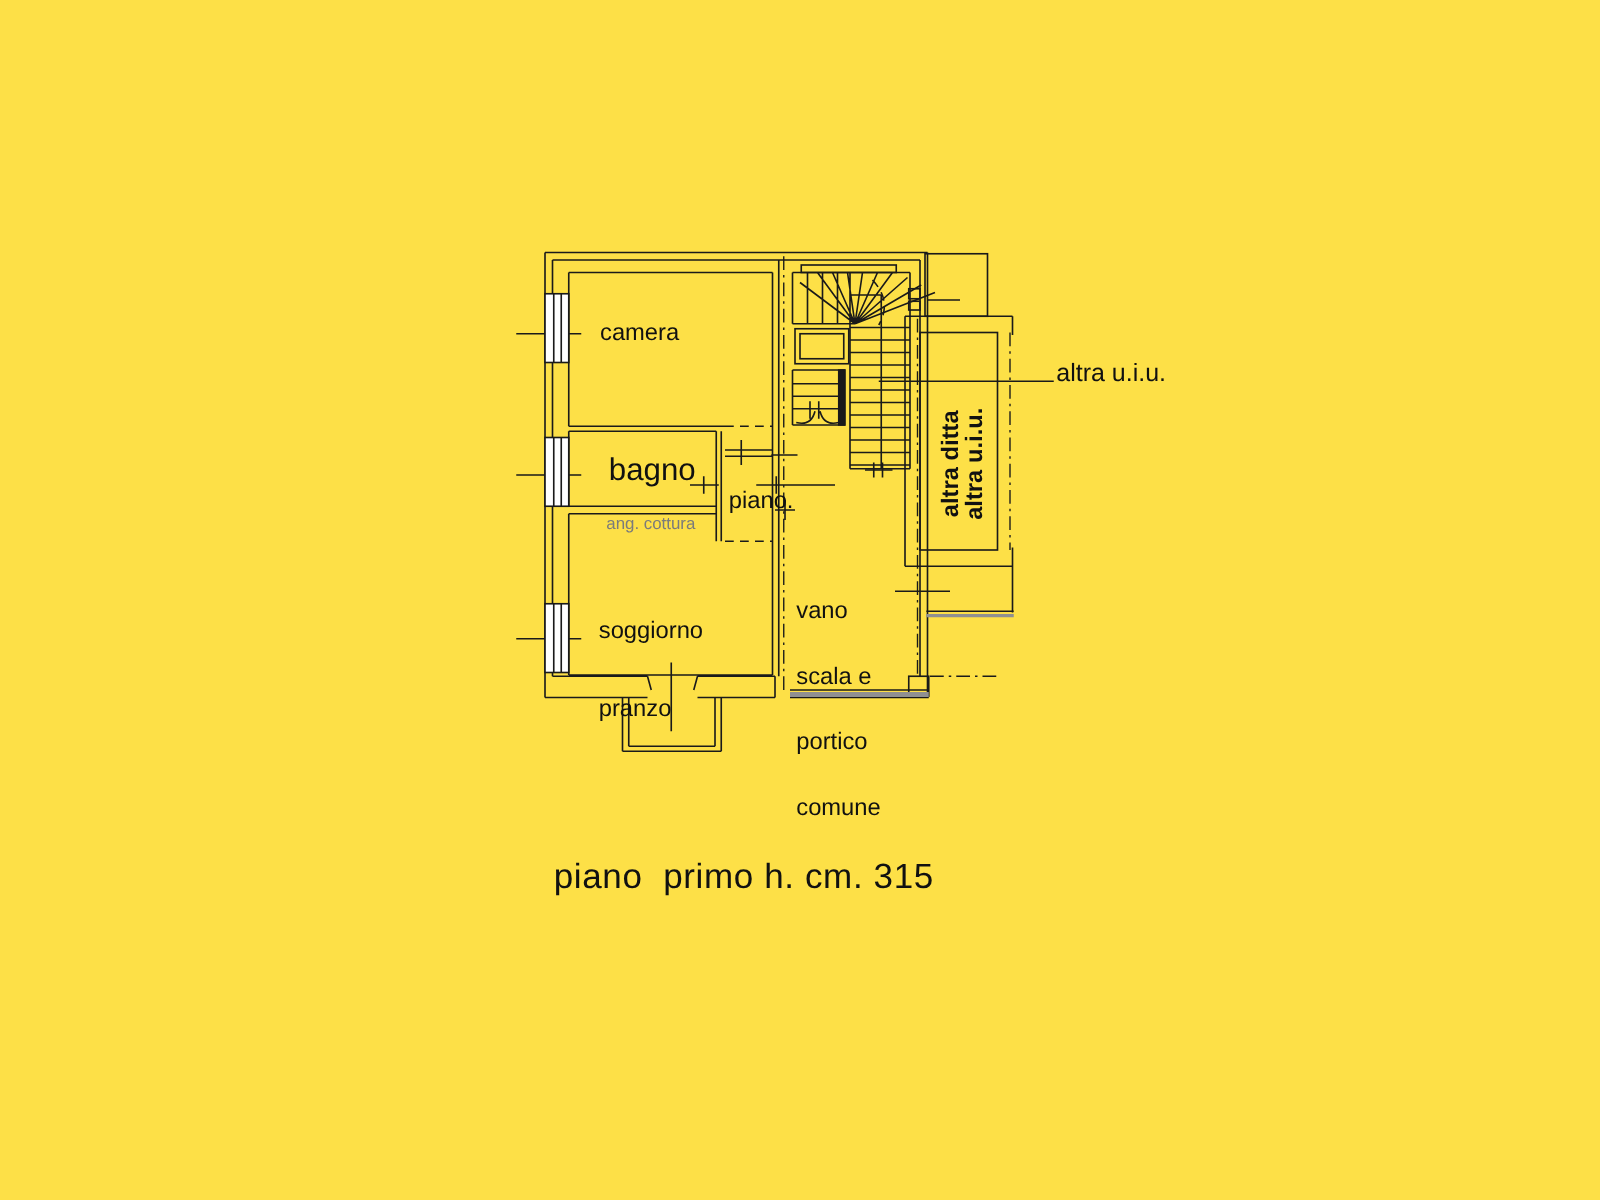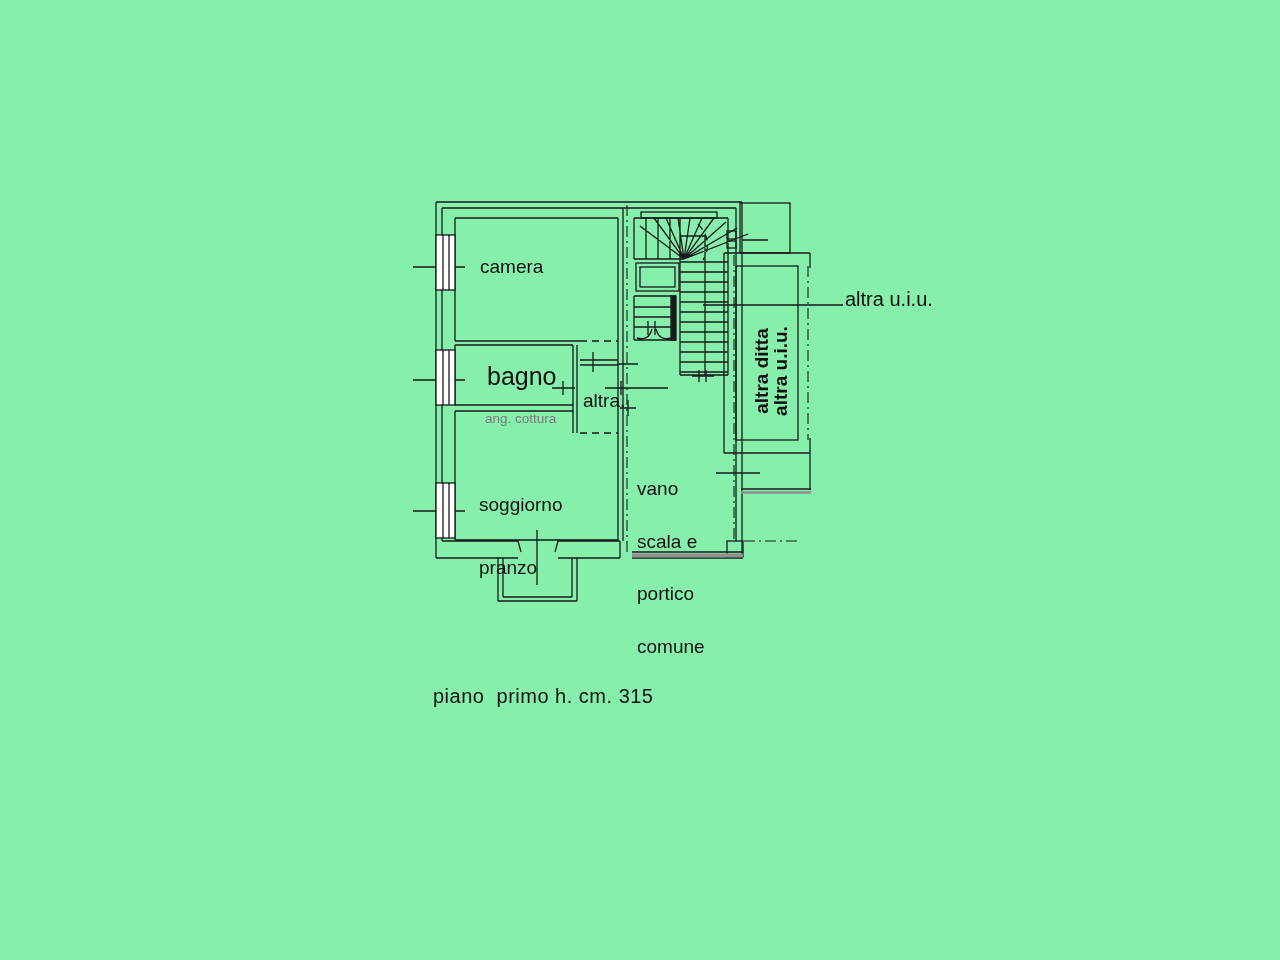--- a/index.html
+++ b/index.html
@@ -1,29 +1,29 @@
 <!DOCTYPE html>
 <html><head>
 <meta charset="utf-8">
 <style>
   html,body{margin:0;padding:0;background:#fff;}
-  #canvas{position:relative;width:1280px;height:960px;background:#86efac;overflow:hidden;
+  #canvas{position:relative;width:1280px;height:960px;background:#fde047;overflow:hidden;
           font-family:"Liberation Sans", sans-serif;}
   #plan-svg{position:absolute;left:0;top:0;}
   .lbl{position:absolute;color:#111;white-space:pre;line-height:1.05;}
   .lbl-camera{left:480px;top:257px;font-size:19px;}
   .lbl-bagno{left:487px;top:363px;font-size:25px;}
   .lbl-ingr{left:583px;top:391px;font-size:19px;}
   .lbl-ang{left:485px;top:412px;font-size:13.5px;color:#7b7b7b;}
   .lbl-sogg{left:479px;top:452px;font-size:19px;line-height:21px;}
   .lbl-vano{left:637px;top:445px;font-size:19px;line-height:17.5px;}
   .lbl-altra-vert{left:771px;top:371px;font-size:19px;font-weight:700;line-height:18.5px;
       transform:translate(-50%,-50%) rotate(-90deg);text-align:center;position:absolute;color:#111;}
   .lbl-callout{left:845px;top:289px;font-size:20px;}
-  .lbl-caption{left:433px;top:686px;font-size:20px;letter-spacing:.5px;}
+  .lbl-caption{left:443px;top:686px;font-size:28px;letter-spacing:.5px;}
 </style>
 </head>
 <body>
 
 <div id="canvas">
 
   <svg id="plan-svg" width="1280" height="960" viewBox="0 0 1280 960">
     <g fill="none" stroke="#1a1a1a" stroke-width="1.3">
 
       <path d="
@@ -95,21 +95,21 @@
         <path stroke-width="4" d="M632,555.5 H743"></path>
         <path stroke-width="2.5" d="M741,492.5 H811"></path>
       </g>
     </g>
   </svg>
 
   <div class="lbl lbl-camera">camera</div>
 
   <div class="lbl lbl-bagno">bagno</div>
 
-  <div class="lbl lbl-ingr">altra.</div>
+  <div class="lbl lbl-ingr">piano.</div>
 
   <div class="lbl lbl-ang">ang. cottura</div>
 
   <div class="lbl lbl-vano">
     <div>vano</div>
     <div>scala e</div>
     <div>portico</div>
     <div>comune</div>
   </div>
 

